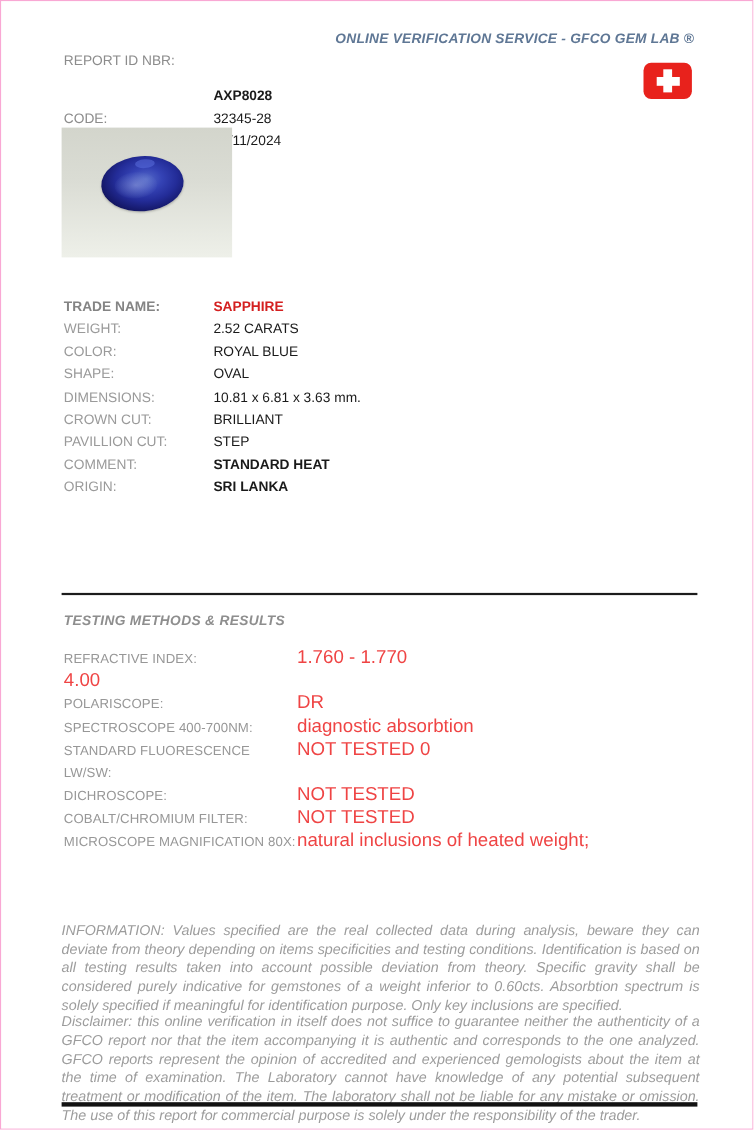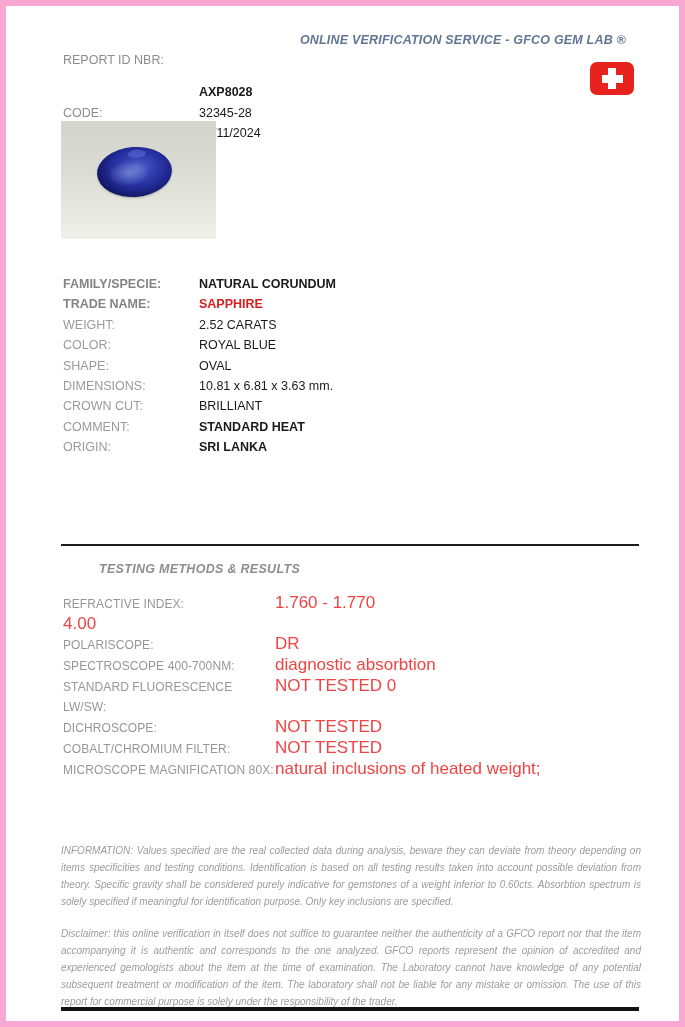--- a/index.html
+++ b/index.html
@@ -3,21 +3,21 @@
 <meta charset="utf-8">
 <style>
   * { margin:0; padding:0; box-sizing:border-box; }
   html,body { background:#ffffff; }
   body { font-family:"Liberation Sans", sans-serif; }
 
   .page {
     position:relative;
     width:685px; height:1027px;
     background:#ffffff;
-    border:6px solid #f9a8d4;
+    border:1px solid #f9a8d4;
     overflow:hidden;
   }
 
   
   .service-title {
     position:absolute; top:27px; right:53px;
     font-size:12.5px; font-weight:bold; font-style:italic;
     color:#5f7795; letter-spacing:0.2px;
   }
   .meta { position:absolute; left:57px; top:44px; }
@@ -71,31 +71,31 @@
   .id-row .val.red { color:#d42020; }
 
   
   .sep {
     position:absolute; left:55px; top:538px;
     width:578px; height:2px; background:#1c1c1c;
   }
   .test-heading {
     position:absolute; left:57px; top:556px;
     font-size:12.5px; font-weight:bold; font-style:italic;
-    color:#8e8e8e; letter-spacing:0.3px;margin-left:36px;
+    color:#8e8e8e; letter-spacing:0.3px;
   }
   .testing { position:absolute; left:57px; top:587px; }
   .test-row { display:flex; align-items:baseline; line-height:20px; }
   .test-row .lbl { width:212px; font-size:12px; color:#979797; letter-spacing:0.1px; }
   .test-row .val { font-size:17px; color:#ef4444; }
 
   
   .para {
     position:absolute; left:55px; width:580px;
-    font-size:10px; line-height:17px;
+    font-size:13px; line-height:17px;
     font-style:italic; color:#9c9c9c;
     text-align:justify;
   }
   .para.info { top:836px; }
   .para.disc { top:919px; }
 
   .bottom-rule {
     position:absolute; left:55px; top:1001px;
     width:578px; height:4px; background:#121212;
   }
@@ -126,24 +126,20 @@
     <div class="bar v"></div>
     <div class="bar h"></div>
   </div>
 
   <div class="photo">
     <div class="gem"></div>
   </div>
 
   <div class="ident">
     <div class="id-row">
-      <span class="lbl strong">FAMILY/SPECIE:</span>
-      <span class="val bold">NATURAL CORUNDUM</span>
-    </div>
-    <div class="id-row">
       <span class="lbl strong">TRADE NAME:</span>
       <span class="val bold red">SAPPHIRE</span>
     </div>
     <div class="id-row">
       <span class="lbl">WEIGHT:</span>
       <span class="val">2.52 CARATS</span>
     </div>
     <div class="id-row">
       <span class="lbl">COLOR:</span>
       <span class="val">ROYAL BLUE</span>
@@ -154,20 +150,24 @@
     </div>
     <div class="id-row">
       <span class="lbl">DIMENSIONS:</span>
       <span class="val">10.81 x 6.81 x 3.63 mm.</span>
     </div>
     <div class="id-row">
       <span class="lbl">CROWN CUT:</span>
       <span class="val">BRILLIANT</span>
     </div>
     <div class="id-row">
+      <span class="lbl">PAVILLION CUT:</span>
+      <span class="val">STEP</span>
+    </div>
+    <div class="id-row">
       <span class="lbl">COMMENT:</span>
       <span class="val bold">STANDARD HEAT</span>
     </div>
     <div class="id-row">
       <span class="lbl">ORIGIN:</span>
       <span class="val bold">SRI LANKA</span>
     </div>
   </div>
 
   <div class="sep"></div>

